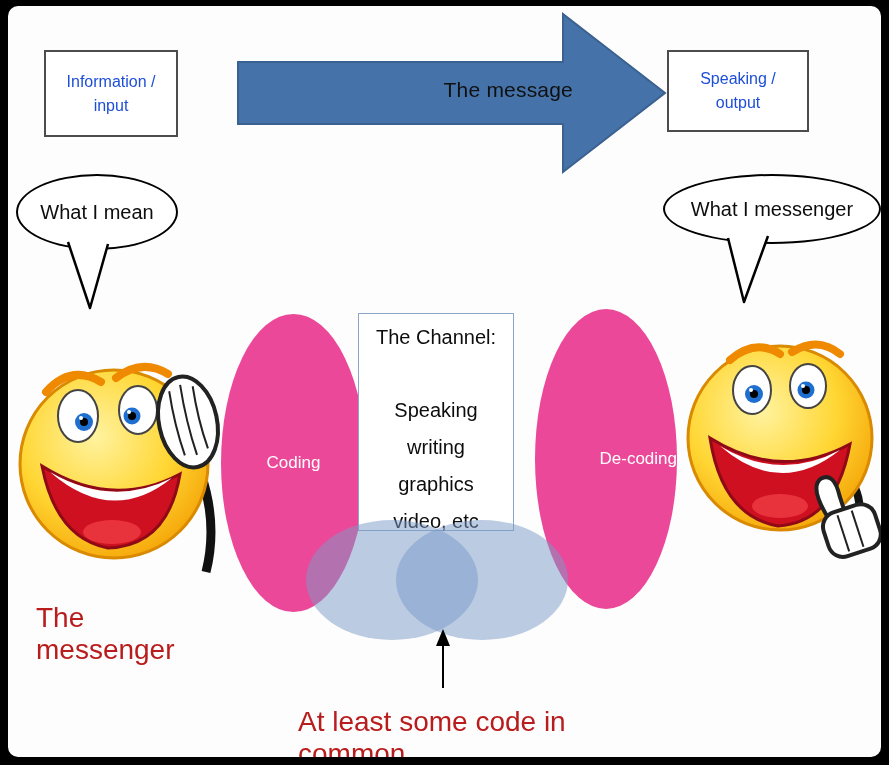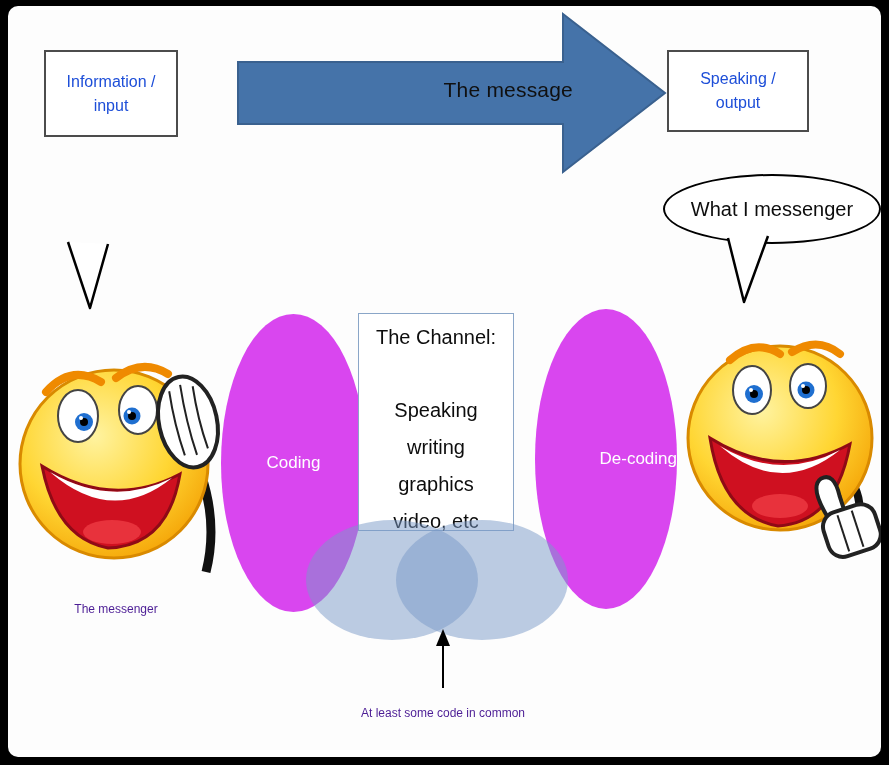--- a/index.html
+++ b/index.html
@@ -8,45 +8,46 @@
   .frame { position:relative; width:889px; height:765px; background:#000; margin:0 auto; }
   .canvas { position:absolute; left:8px; top:6px; width:873px; height:751px;
             background:#fdfdfd; border-radius:10px; overflow:hidden; }
   .abs { position:absolute; }
   .prewrap { white-space:pre-line; }
   .io-box { border:2px solid #4c4c4c; background:#fff; display:flex; align-items:center;
             justify-content:center; text-align:center; font-size:16px; color:#1d4ed8; line-height:1.5; }
   .arrow-label { font-size:21px; color:#101010; text-align:right; letter-spacing:.2px; }
   .bubble { background:#fff; border:2px solid #000; border-radius:50%; display:flex;
             align-items:center; justify-content:center; text-align:center; font-size:20px; color:#0d0d0d; }
-  .blue-ellipse { border-radius:50%; background:#d946ef; display:flex; align-items:center;
+  .blue-ellipse { border-radius:50%; background:#ec4899; display:flex; align-items:center;
                   justify-content:center; color:#fff; font-size:17px; text-align:center; }
   .channel-box { background:#fff; border:1.5px solid #8aa6c8; text-align:center; color:#0d0d0d; }
   .channel-title { font-size:20px; padding-top:12px; }
   .channel-content { font-size:20px; line-height:37px; margin-top:43px; }
   .overlap-ellipse { border-radius:50%; background:rgba(122,153,199,0.5); }
-  .caption { font-size:12px; color:#4c1d95; text-align:center; }
+  .caption { font-size:28px; color:#b91c1c; text-align:left; }
 </style>
 </head>
 <body>
 
 <div class="frame">
   <div class="canvas">
 
     <div class="abs io-box prewrap" style="left:36px; top:44px; width:134px; height:87px;">Information /
 input</div>
 
     <div class="abs io-box prewrap" style="left:659px; top:44px; width:142px; height:82px;">Speaking /
 output</div>
 
     <svg class="abs" style="left:225px; top:4px;" width="435" height="166" viewBox="0 0 435 166">
       <polygon points="5,52 330,52 330,4 432,83 330,162 330,114 5,114" fill="#4573a9" stroke="#3a618f" stroke-width="2"></polygon>
     </svg>
     <div class="abs arrow-label" style="left:235px; top:72px; width:330px;">The message</div>
 
+    <div class="abs bubble" style="left:8px; top:168px; width:162px; height:76px;">What I mean</div>
     <svg class="abs" style="left:52px; top:234px;" width="60" height="74" viewBox="0 0 60 74">
       <path d="M8 2 L30 68 L48 4" fill="#ffffff" stroke="#000" stroke-width="2.5" stroke-linejoin="round"></path>
     </svg>
 
     <div class="abs bubble" style="left:655px; top:168px; width:218px; height:70px;">What I messenger</div>
     <svg class="abs" style="left:710px; top:228px;" width="60" height="74" viewBox="0 0 60 74">
       <path d="M10 4 L26 68 L50 2" fill="#ffffff" stroke="#000" stroke-width="2.5" stroke-linejoin="round"></path>
     </svg>
 
     <svg class="abs" style="left:8px; top:298px;" width="212" height="300" viewBox="0 0 212 300">

